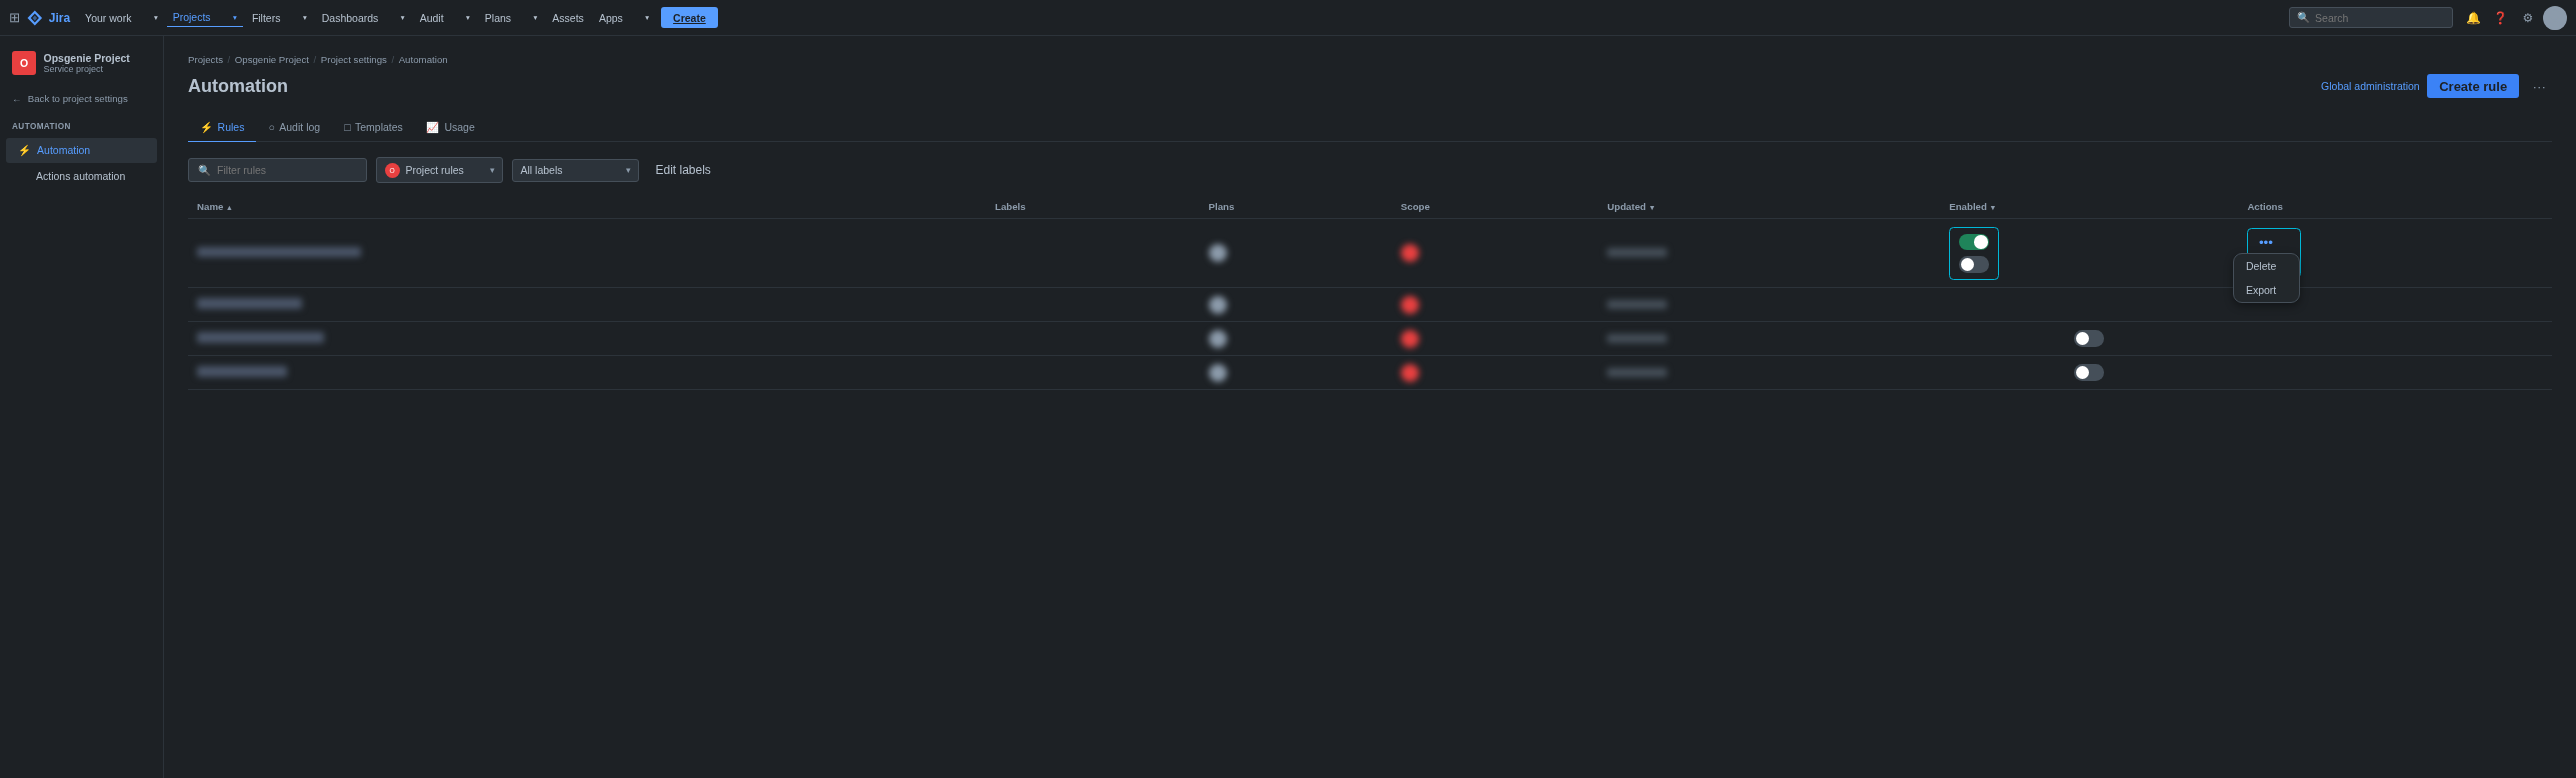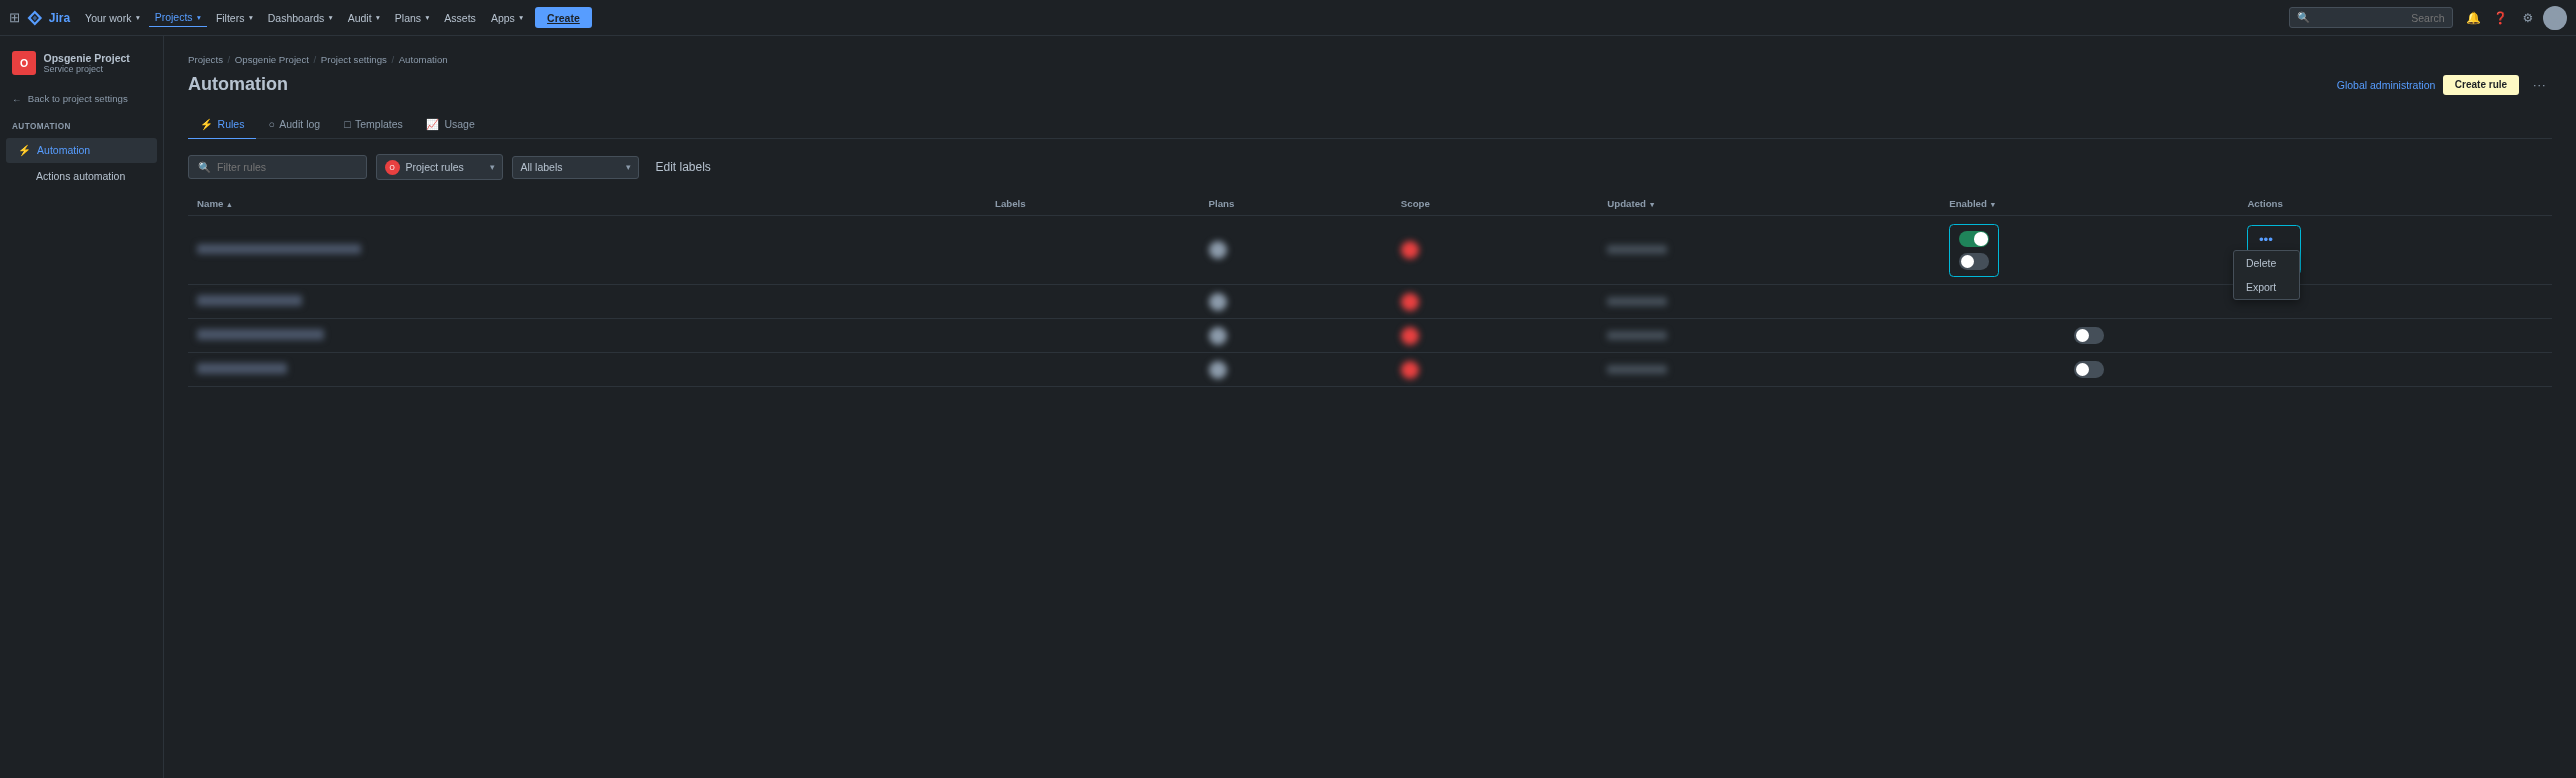--- a/index.html
+++ b/index.html
@@ -7,36 +7,36 @@
 
     
     .topnav {
       display: flex; align-items: center; background: #1d2125; border-bottom: 0.7px solid #2c333a;
       height: 36px; padding: 0 9px; gap: 3px; position: relative; z-index: 100;
     }
     .topnav-grid-icon { color: #8c9bab; font-size: 13.4px; margin-right: 3px; cursor: pointer; }
     .topnav-logo { display: flex; align-items: center; gap: 4.5px; margin-right: 6px; }
     .jira-logo-icon { width: 18px; height: 18px; }
     .topnav-item {
-      display: flex; align-items: center; gap: 3px; padding: 3px 6px;
+      display: flex; align-items: center; gap: 21px; padding: 3px 6px;
       border-radius: 3px; cursor: pointer; color: #b6c2cf; font-size: 10.5px; white-space: nowrap;
     }
     .topnav-item.active { color: #579dff; border-bottom: 1.5px solid #579dff; border-radius: 0; }
     .topnav-chevron { font-size: 7.5px; margin-left: 1.5px; }
     .topnav-create {
       background: #579dff; color: #1d2125; font-weight: 600; padding: 4.5px 12px;
       border-radius: 3px; cursor: pointer; border: none; font-size: 10.5px; margin-left: 3px; text-decoration: underline;
     }
     .topnav-spacer { flex: 1; }
     .topnav-search {
       display: flex; align-items: center; background: #2c333a; border: 0.7px solid #454f59;
       border-radius: 3px; padding: 3px 7.5px; gap: 4.5px; width: 164px; cursor: text;
     }
     .topnav-search input {
-      background: transparent; border: none; outline: none; color: #b6c2cf; font-size: 10.5px; width: 100%; text-align: right;
+      background: transparent; border: none; outline: none; color: #b6c2cf; font-size: 10.5px; width: 100%;
     }
     .topnav-icons { display: flex; align-items: center; gap: 3px; margin-left: 6px; }
     .topnav-icon-btn {
       width: 24px; height: 24px; border-radius: 50%; display: flex; align-items: center; justify-content: center;
       cursor: pointer; color: #8c9bab; font-size: 12px;
     }
     .avatar { width: 24px; height: 24px; border-radius: 50%; background: #8c9bab; cursor: pointer; overflow: hidden; display: flex; align-items: center; justify-content: center; }
 
     
     .layout { display: flex; height: calc(100vh - 36px); }
@@ -65,22 +65,22 @@
     .main { flex: 1; background: #1d2125; overflow-y: auto; padding: 18px 24px; }
     .breadcrumb { display: flex; align-items: center; gap: 4.5px; color: #8c9bab; font-size: 9.7px; margin-bottom: 9px; }
     .breadcrumb-sep { color: #454f59; }
     .breadcrumb a { color: #8c9bab; text-decoration: none; cursor: pointer; }
 
     .page-header { display: flex; align-items: center; justify-content: space-between; margin-bottom: 15px; }
     .page-title { font-size: 18px; font-weight: 700; color: #b6c2cf; }
     .header-actions { display: flex; align-items: center; gap: 7.5px; }
     .global-admin-link { color: #579dff; font-size: 10.5px; cursor: pointer; text-decoration: none; }
     .create-rule-btn {
-      background: #fef9c3; color: #1d2125; font-weight: 600; padding: 4.5px 12px;
-      border-radius: 3px; cursor: pointer; border: none; font-size: 10px;
+      background: #3b82f6; color: #1d2125; font-weight: 600; padding: 4.5px 12px;
+      border-radius: 3px; cursor: pointer; border: none; font-size: 13px;
     }
     .more-btn {
       background: transparent; border: none; color: #8c9bab; font-size: 13.4px; cursor: pointer;
       padding: 3px 6px; border-radius: 3px;
     }
 
     
     .tabs { display: flex; gap: 0; border-bottom: 0.7px solid #2c333a; margin-bottom: 15px; }
     .tab {
       display: flex; align-items: center; gap: 4.5px; padding: 7.5px 12px; cursor: pointer;
@@ -339,21 +339,21 @@
           </td>
           <td>
             <div style="border:1.5px solid #00b8d9; border-radius:4.5px; padding:3px 6px; display:inline-flex; flex-direction:column; gap:3px; background:#1d2125; position:relative; z-index:10;">
               <div style="display:flex; align-items:center; gap:6px;">
                 <button class="action-dots-btn">•••</button>
               </div>
               <div style="display:flex; align-items:center; gap:6px;">
                 <span style="color:#b6c2cf; font-size:10.5px; padding: 3px 7.5px; cursor:pointer;">Copy</span>
               </div>
 
-              <div style="position:absolute; top:24px; right:0; background:#22272b; border:0.7px solid #454f59; border-radius:3px; min-width:67px; z-index:100; box-shadow:0 3px 9px rgba(0,0,0,0.4);margin-left:44px;">
+              <div style="position:absolute; top:24px; right:0; background:#22272b; border:0.7px solid #454f59; border-radius:9px; min-width:67px; z-index:100; box-shadow:0 3px 9px rgba(0,0,0,0.4);margin-left:44px;">
                 <div class="context-menu-item">Delete</div>
                 <div class="context-menu-item">Export</div>
               </div>
             </div>
           </td>
         </tr>
 
         <tr>
           <td><span class="blurred-text" style="width:105px; filter:blur(3px); background:#4a5568; display:inline-block; height:10.5px; border-radius:2.2px;"></span></td>
           <td></td>

